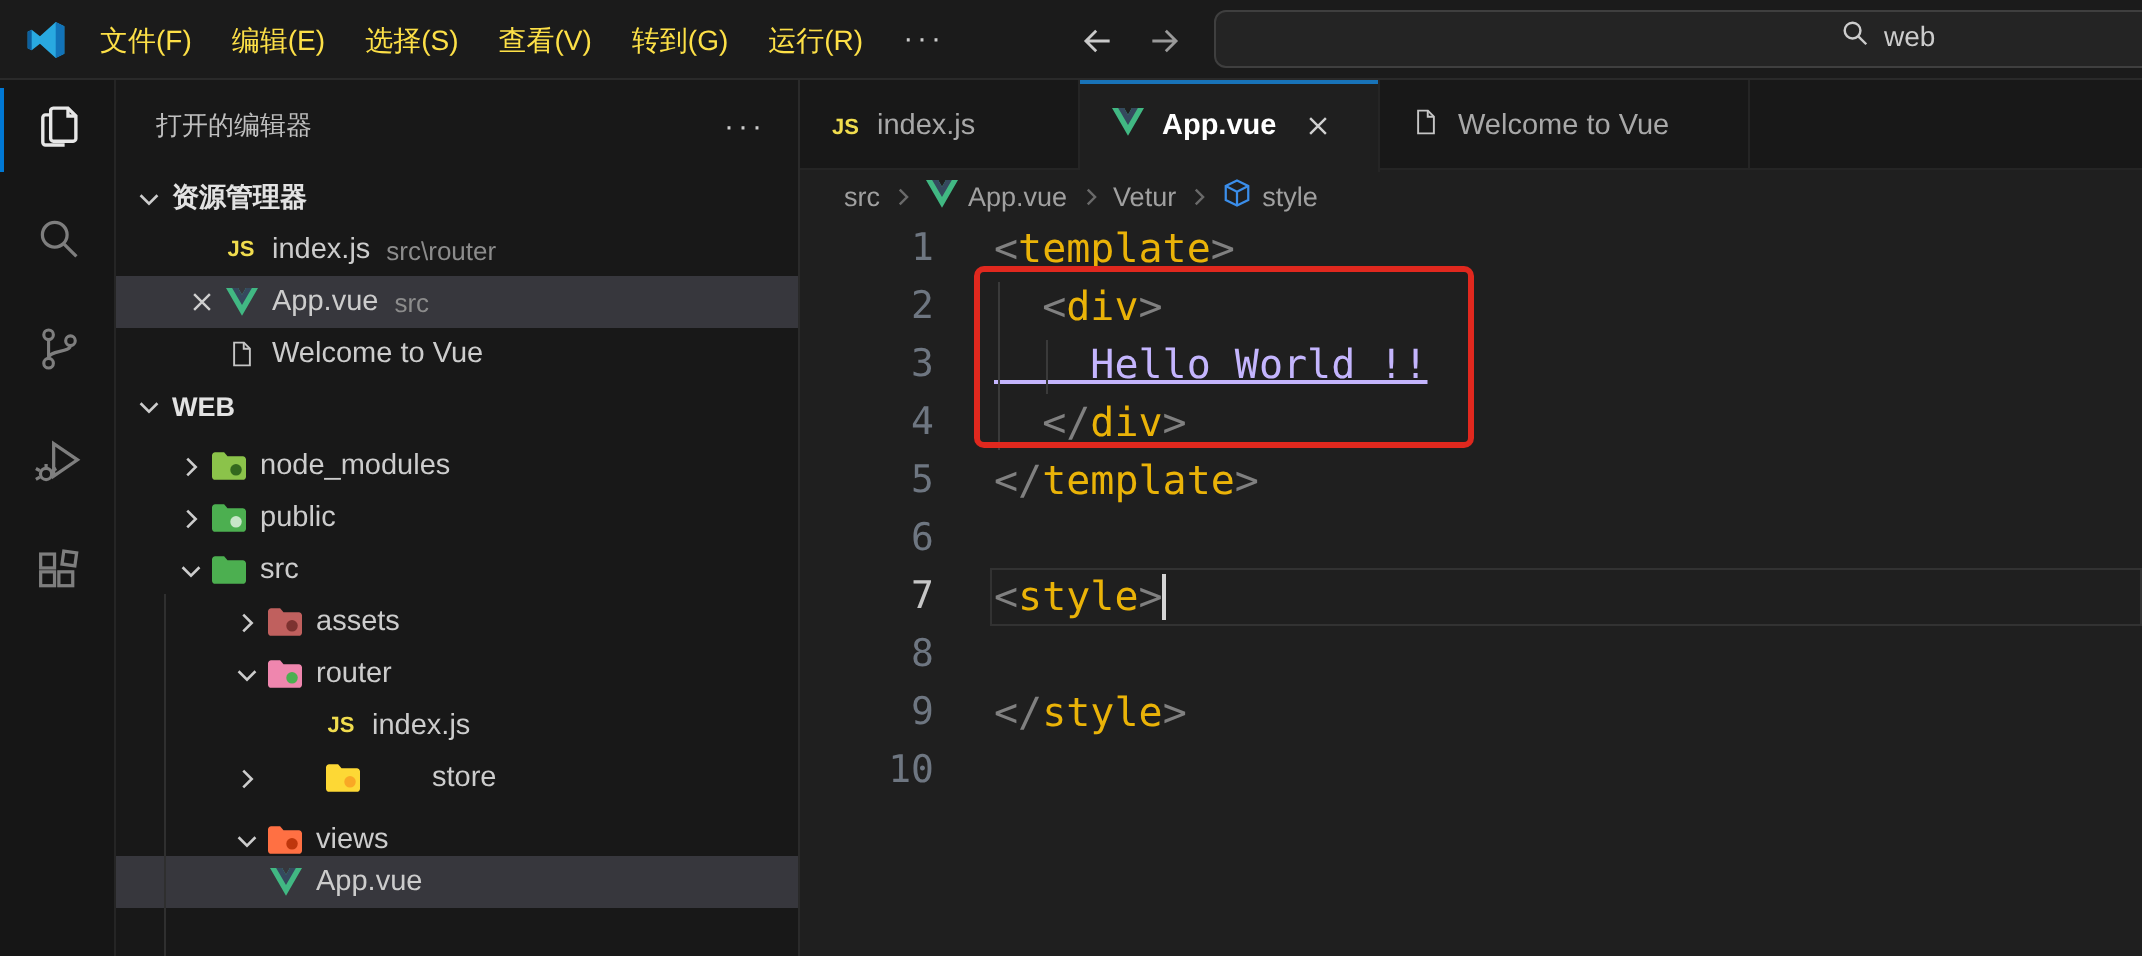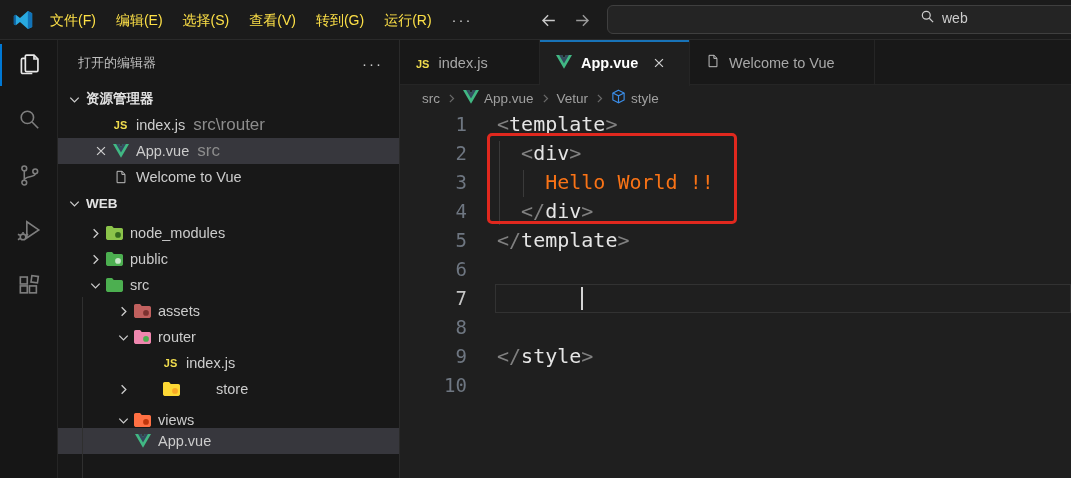--- a/index.html
+++ b/index.html
@@ -40,21 +40,21 @@
   .sb-header { height:46px; display:flex; align-items:center; }
   .sb-title { margin-left:20px; font-size:13px; color:#bfbfbf; }
   .sb-more { margin-left:auto; margin-right:16px; color:#cccccc; font-size:15px; letter-spacing:2px; }
   .row { height:26px; display:flex; align-items:center; font-size:14.5px; color:#cccccc; cursor:default; position:relative; }
   .row.sel { background:#37373d; }
   .sec-header { font-weight:700; font-size:13.5px; color:#e2e2e2; }
   .sec-header .chev { margin-left:6px; }
   .sec-header .lbl { margin-left:2px; }
   .chev { width:20px; height:16px; display:flex; align-items:center; justify-content:center; color:#cccccc; flex:none; }
   .fic { width:19px; height:16px; display:flex; align-items:center; justify-content:center; flex:none; margin-right:6px; }
-  .desc { margin-left:8px; font-size:17px; color:#8c8c8c;text-align:center; }
+  .desc { margin-left:8px; font-size:13px; color:#8c8c8c;text-align:center; }
   .close-slot { width:20px; height:16px; display:flex; align-items:center; justify-content:center; color:#cfcfcf; flex:none; }
   .jsb { color:#f0dc4e; font-weight:700; font-size:11px; font-family:Liberation Sans, sans-serif; }
   .tree-guide { position:absolute; left:24px; top:257px; bottom:0; width:1px; background:#2f2f2f; }
   .mt3 { margin-top:4px; }
 
   
   .tabstrip { position:absolute; left:400px; top:40px; width:671px; height:45px;
     background:#181818; border-bottom:1px solid #252525; display:flex; z-index:2; }
   .tab { display:flex; align-items:center; gap:9px; padding:0 12px 0 16px;
     border-right:1px solid #252525; font-size:14.5px; color:#a8a8a8; position:relative; height:45px; }
@@ -67,22 +67,22 @@
     display:flex; align-items:center; padding-left:22px; font-size:13.5px; color:#a0a0a0; gap:5px; }
   .bc-item { display:flex; align-items:center; gap:5px; }
   .bc-sep { color:#6a6a6a; display:flex; align-items:center; }
 
   .codearea { position:absolute; left:400px; top:110px; width:671px; height:368px; background:#1f1f1f; }
   .cl { height:29px; display:flex; font-family:"DejaVu Sans Mono", monospace; font-size:20px; line-height:29px; position:relative; }
   .ln { width:67px; text-align:right; color:#6e7681; font-size:19px; flex:none; user-select:none; }
   .cl.cur .ln { color:#c6c6c6; }
   .ct { margin-left:30px; white-space:pre; }
   .tok-p { color:#808080; }
-  .tok-tag { color:#e5e5e5; }
-  .tok-txt { color:#f97316; }
+  .tok-tag { color:#eab308; }
+  .tok-txt { color:#c4b5fd;text-decoration:underline; }
   .curline-box { position:absolute; left:95px; right:0; top:0; bottom:0; border:1px solid #323232; pointer-events:none; }
 
   .indent-guide { position:absolute; width:1px; background:#3a3a3a; }
   .ig1 { left:99px; top:31px; height:84px; }
   .ig2 { left:123px; top:60px; height:27px; }
 
   .annotation { position:absolute; left:87px; top:23px; width:250px; height:91px;
     border:3px solid #e0281e; border-radius:5px; pointer-events:none; z-index:6; }
   .cursor { position:absolute; left:181px; top:177px; width:2px; height:23px; background:#d4d4d4; z-index:5; }
 </style>
@@ -426,20 +426,21 @@
       <div class="cl">
         <span class="ln">5</span>
         <span class="ct"><span class="tok-p">&lt;/</span><span class="tok-tag">template</span><span class="tok-p">&gt;</span></span>
       </div>
       <div class="cl">
         <span class="ln">6</span>
         <span class="ct"></span>
       </div>
       <div class="cl cur">
         <span class="ln">7</span>
+        <span class="ct"><span class="tok-p">&lt;</span><span class="tok-tag">style</span><span class="tok-p">&gt;</span></span>
         <div class="curline-box"></div>
       </div>
       <div class="cl">
         <span class="ln">8</span>
         <span class="ct"></span>
       </div>
       <div class="cl">
         <span class="ln">9</span>
         <span class="ct"><span class="tok-p">&lt;/</span><span class="tok-tag">style</span><span class="tok-p">&gt;</span></span>
       </div>

